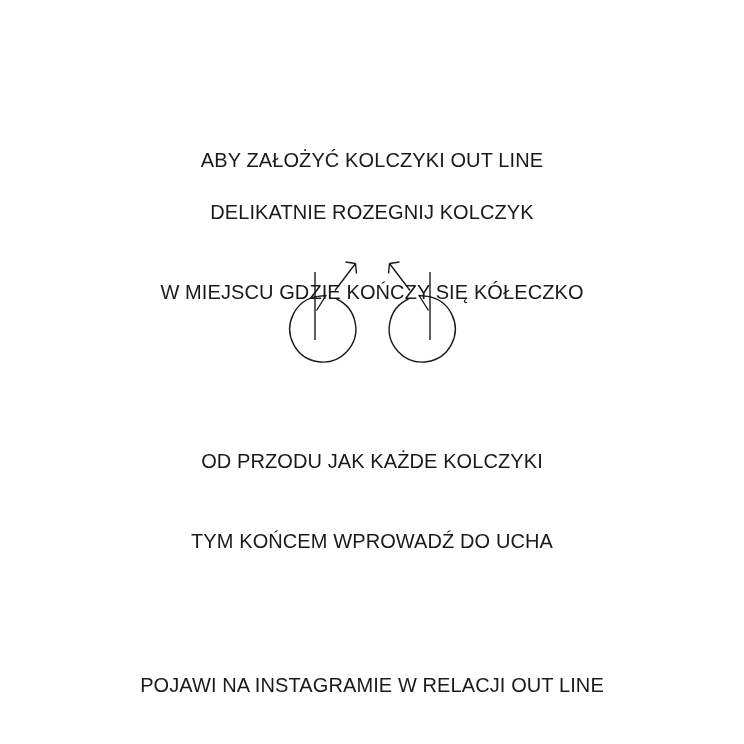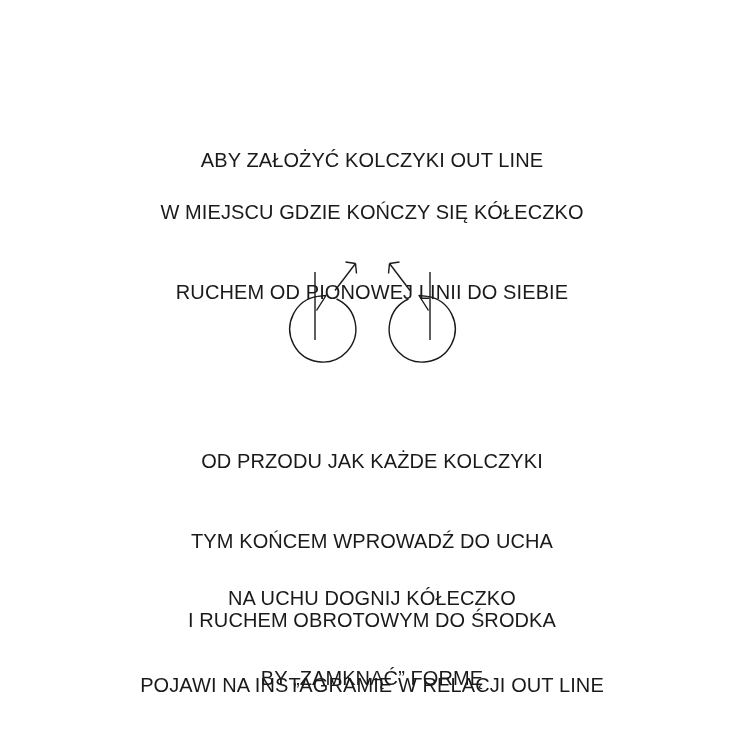--- a/index.html
+++ b/index.html
@@ -37,22 +37,22 @@
 </head>
 <body>
 
 <div class="card">
 
   <div class="tblock" style="top:94px">
     <span class="line">ABY ZAŁOŻYĆ KOLCZYKI OUT LINE</span>
   </div>
 
   <div class="tblock" style="top:146px">
+    <span class="line">DELIKATNIE ROZEGNIJ KOLCZYK</span>
     <span class="line">W MIEJSCU GDZIE KOŃCZY SIĘ KÓŁECZKO</span>
-    <span class="line">RUCHEM OD PIONOWEJ LINII DO SIEBIE</span>
   </div>
 
   <svg class="diagram" viewBox="260 250 230 125" fill="none" stroke="currentColor" stroke-width="1.4" stroke-linecap="butt" stroke-linejoin="round">
     <g>
       <path d="M 336.5 299 A 33 33 0 1 1 317.8 296.4"></path>
       <line x1="315" y1="272" x2="315" y2="340"></line>
       <path d="M 317.8 296.4 L 326 295.5 L 316.5 310.5"></path>
       <g>
         <line x1="335" y1="290.5" x2="355.5" y2="263.5"></line>
         <line x1="355.5" y1="263.5" x2="345.5" y2="262"></line>
@@ -67,25 +67,20 @@
         <line x1="410" y1="290.5" x2="389.5" y2="263.5"></line>
         <line x1="389.5" y1="263.5" x2="399.5" y2="262"></line>
         <line x1="389.5" y1="263.5" x2="388.5" y2="273.5"></line>
       </g>
     </g>
   </svg>
 
   <div class="tblock" style="top:395px">
     <span class="line">OD PRZODU JAK KAŻDE KOLCZYKI</span>
     <span class="line">TYM KOŃCEM WPROWADŹ DO UCHA</span>
-    <span class="line">I RUCHEM OBROTOWYM DO ŚRODKA</span>
   </div>
 
-  <div class="tblock" style="top:532px">
-    <span class="line">NA UCHU DOGNIJ KÓŁECZKO</span>
-    <span class="line">BY „ZAMKNĄĆ” FORMĘ</span>
-  </div>
 
   <div class="tblock" style="top:619px">
     <span class="line">POJAWI NA INSTAGRAMIE W RELACJI OUT LINE</span>
   </div>
 
 </div>
 
 </body></html>

